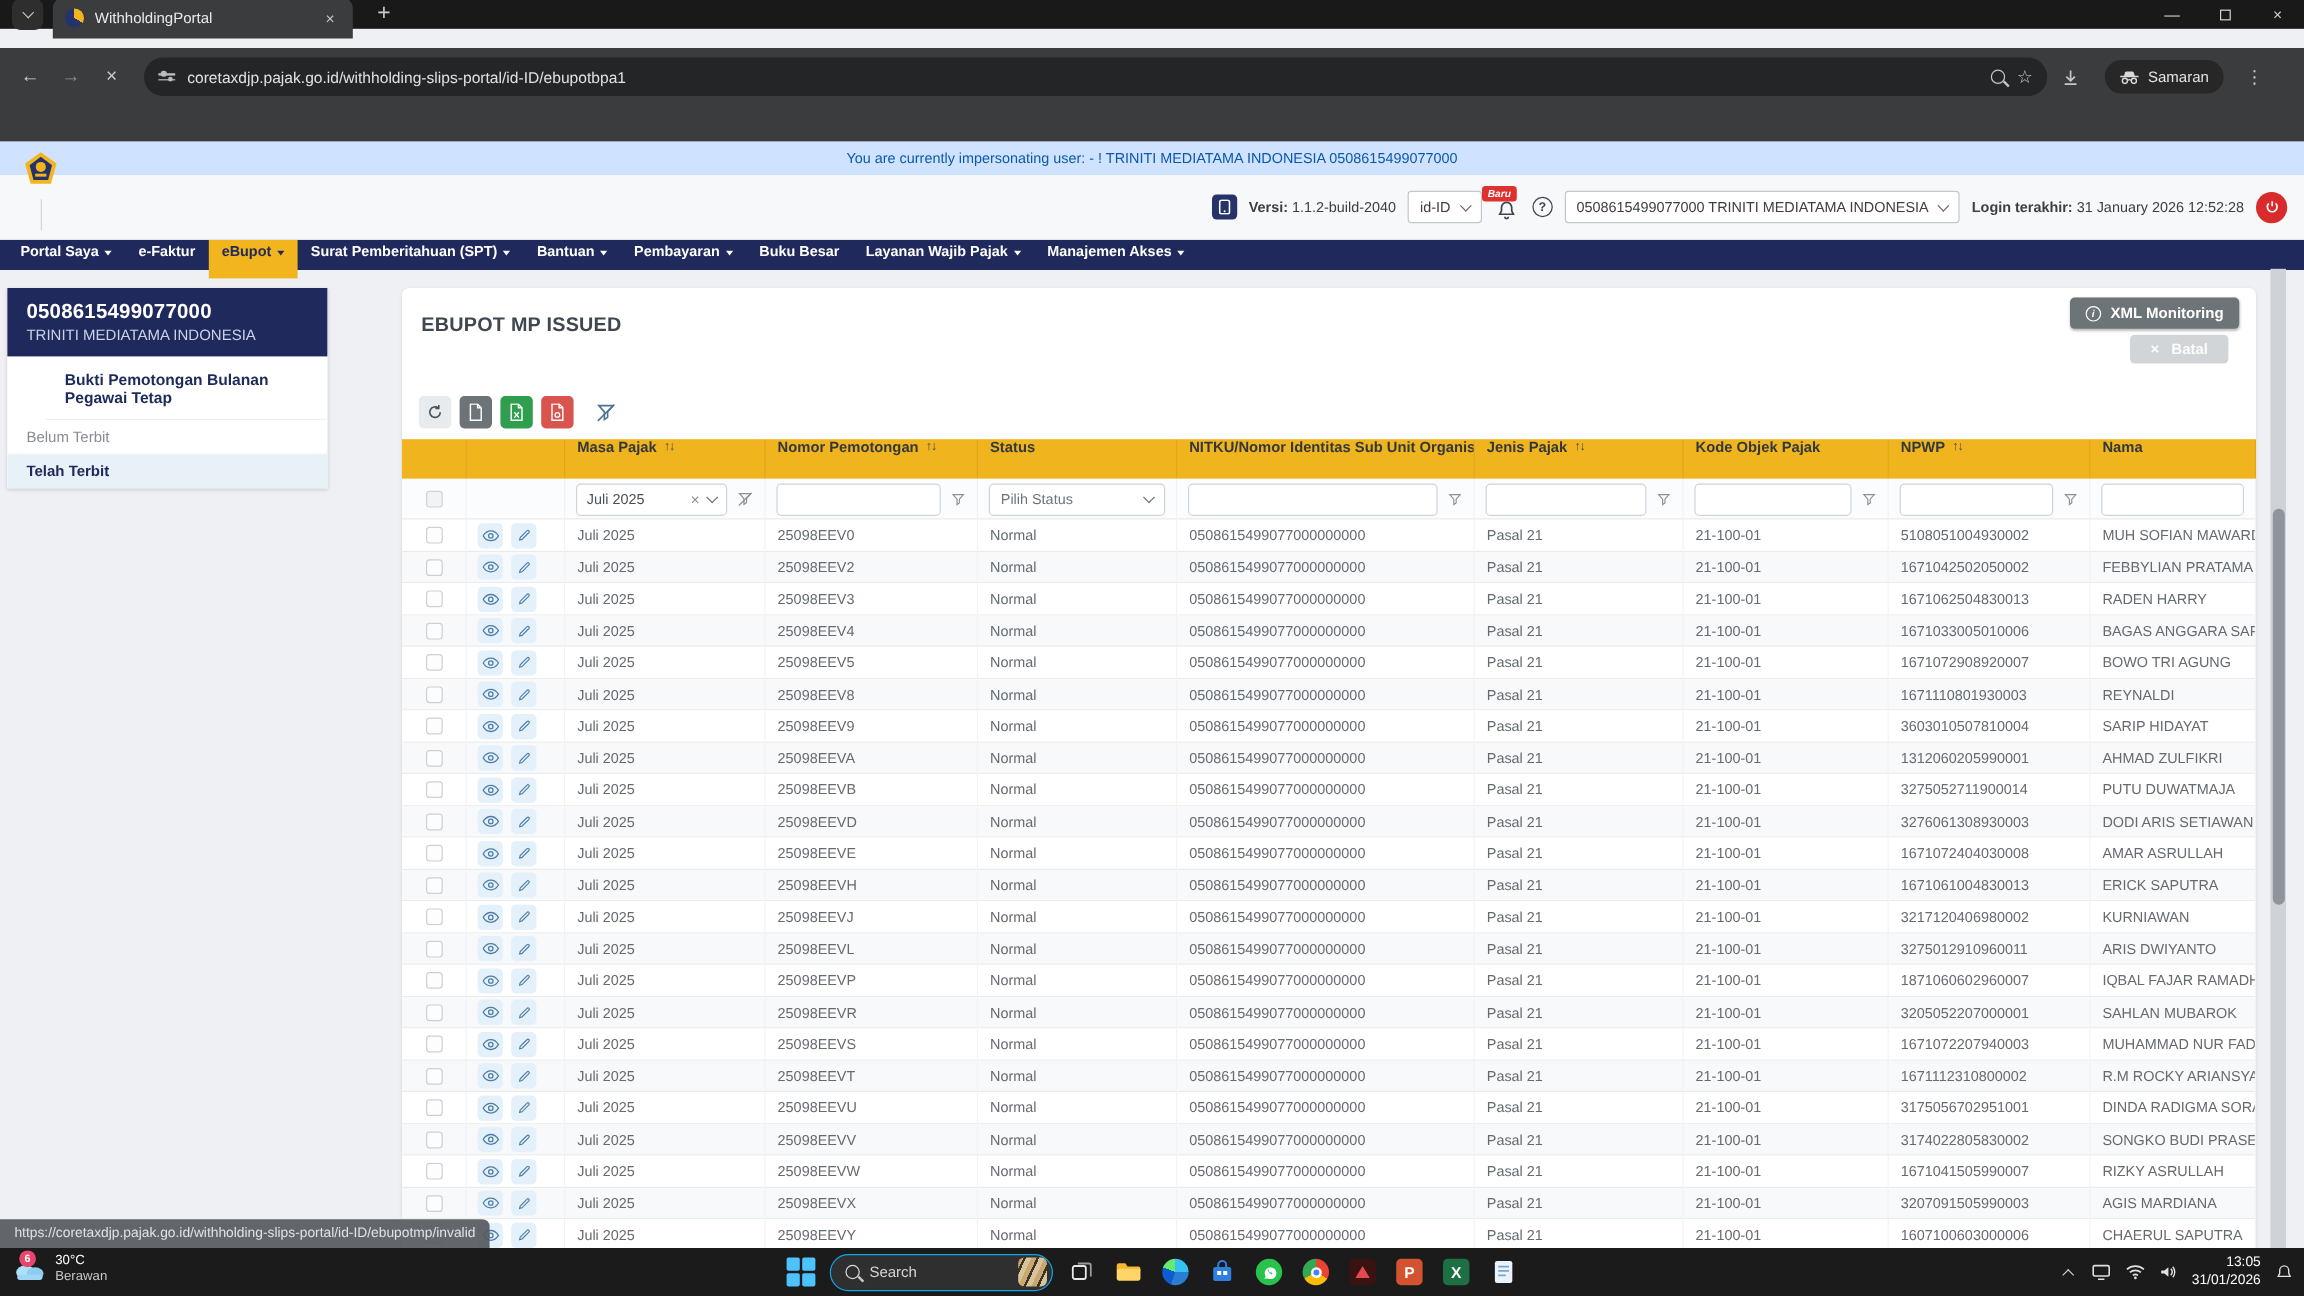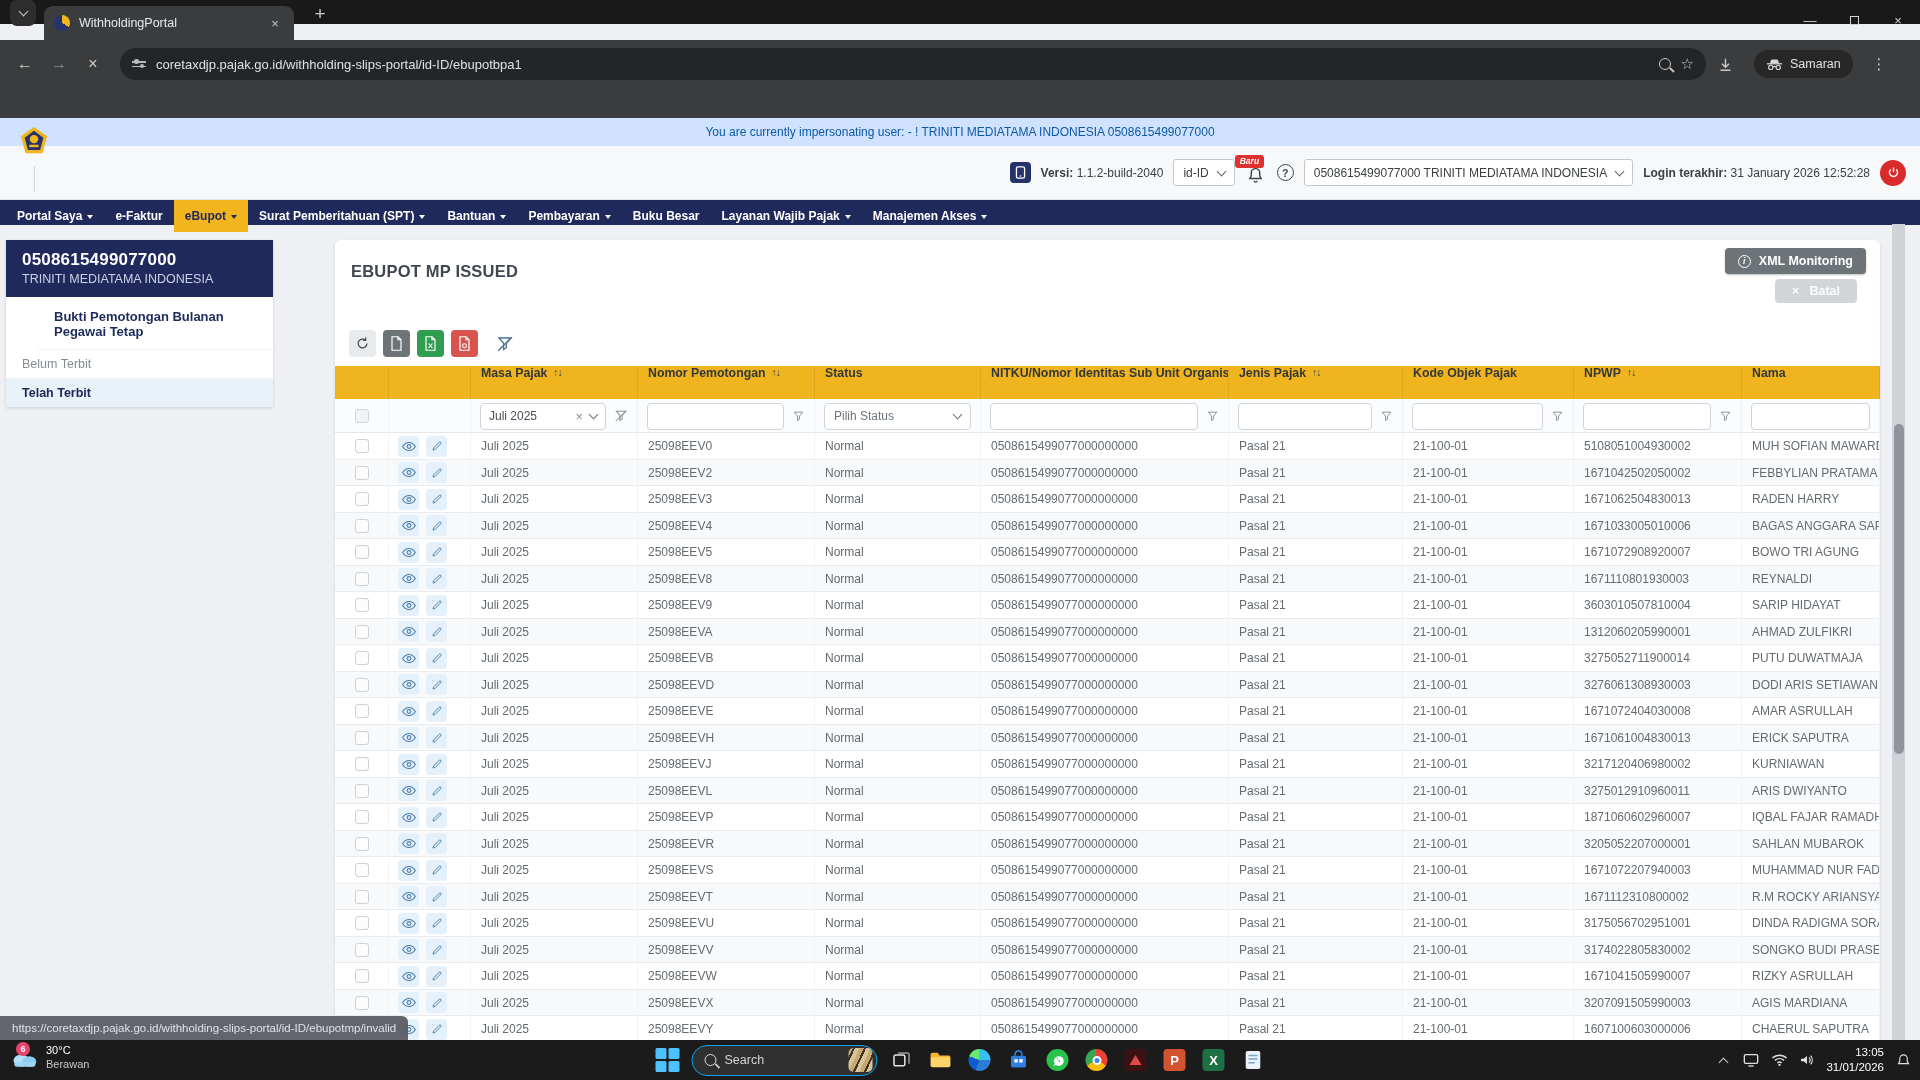--- a/index.html
+++ b/index.html
@@ -1,20 +1,20 @@
 <!DOCTYPE html>
 <html><head>
 <meta charset="utf-8">
 <style>
   *{box-sizing:border-box;margin:0;padding:0;}
   html,body{width:1920px;height:1080px;overflow:hidden;}
   body{font-family:"Liberation Sans",sans-serif;background:#eef0f3;position:relative;}
 
   
-  .tabstrip{position:absolute;top:0;left:0;width:1920px;height:24px;background:#191919;display:flex;}
+  .tabstrip{position:absolute;top:0;left:0;width:1920px;height:24px;background:#191919;display:flex;align-items:center;}
   .tabsearch{width:26px;height:26px;margin:0 8px 0 10px;border-radius:7px;background:#2e2e2e;display:flex;align-items:center;justify-content:center;}
   .chev{width:7px;height:7px;border-right:1.7px solid #c9c9c9;border-bottom:1.7px solid #c9c9c9;transform:rotate(45deg);margin-top:-3px;}
   .tab{height:34px;margin-top:6px;width:250px;background:#3a3c3e;border-radius:9px 9px 0 0;display:flex;align-items:center;padding:0 10px;gap:9px;}
   .fav{width:16px;height:16px;border-radius:50%;background:conic-gradient(#f2b51d 0 120deg,#26336b 120deg 360deg);flex:none;}
   .tabtitle{color:#e8eaed;font-size:12.5px;flex:1;white-space:nowrap;overflow:hidden;}
   .tabclose{color:#c9c9c9;font-size:13px;width:18px;height:18px;display:flex;align-items:center;justify-content:center;border-radius:50%;}
   .newtab{color:#c9c9c9;font-size:19px;margin-left:12px;width:28px;height:28px;display:flex;align-items:center;justify-content:center;}
   .wincontrols{margin-left:auto;display:flex;height:40px;}
   .winbtn{width:44px;height:40px;display:flex;align-items:center;justify-content:center;color:#d2d2d2;font-size:13px;}
   .maxglyph{width:9px;height:9px;border:1.4px solid #d2d2d2;}
@@ -55,21 +55,21 @@
   .hselect{display:inline-flex;align-items:center;gap:9px;border:1px solid #c3c8cd;border-radius:3px;background:#fff;height:27px;padding:0 9px;font-size:12px;color:#3c4043;}
   .hselect .chev{border-color:#5f6368;}
   .phoneicon{width:21px;height:21px;border-radius:4px;background:#26336b;display:flex;align-items:center;justify-content:center;}
   .bellwrap{position:relative;width:22px;height:22px;display:flex;align-items:flex-end;justify-content:center;}
   .baru{position:absolute;top:-7px;left:-10px;background:#e03131;color:#fff;font-size:8.5px;font-weight:700;font-style:italic;padding:1.5px 5px;border-radius:3px;}
   .helpcircle{width:17px;height:17px;border:1.6px solid #3c4350;border-radius:50%;color:#3c4350;font-size:10.5px;font-weight:700;display:flex;align-items:center;justify-content:center;}
   .logout{width:26px;height:26px;border-radius:50%;background:#d92b2b;display:flex;align-items:center;justify-content:center;}
 
   
   .mainnav{position:absolute;top:200px;left:0;width:1920px;height:25px;background:#20295c;display:flex;align-items:stretch;padding-left:6px;}
-  .nav-item{display:flex;align-items:center;gap:5px;padding:16px 11px;color:#fff;font-size:12px;font-weight:700;white-space:nowrap;}
+  .nav-item{display:flex;align-items:flex-end;gap:5px;padding:16px 11px;color:#fff;font-size:12px;font-weight:700;white-space:nowrap;}
   .nav-item .caret{width:0;height:0;border:3.2px solid transparent;border-top:4.2px solid #fff;margin-top:4px;}
   .nav-item.active{background:#f2b51d;color:#222b5a;}
   .nav-item.active .caret{border-top-color:#222b5a;}
 
   
   .sidecard{position:absolute;left:6px;top:240px;width:267px;background:#fff;border-radius:0;box-shadow:0 1px 3px rgba(0,0,0,.14);overflow:hidden;}
   .sidehead{background:#20295c;padding:10px 16px 11px;}
   .sidenpwp{color:#fff;font-size:17px;font-weight:700;letter-spacing:.2px;}
   .sidecompany{color:#ccd2e6;font-size:12.5px;margin-top:2px;}
   .sidesection{padding:12px 16px 10px;font-size:13px;font-weight:700;color:#1c2b59;border-bottom:1px solid #eef0f3;margin-left:32px;}

